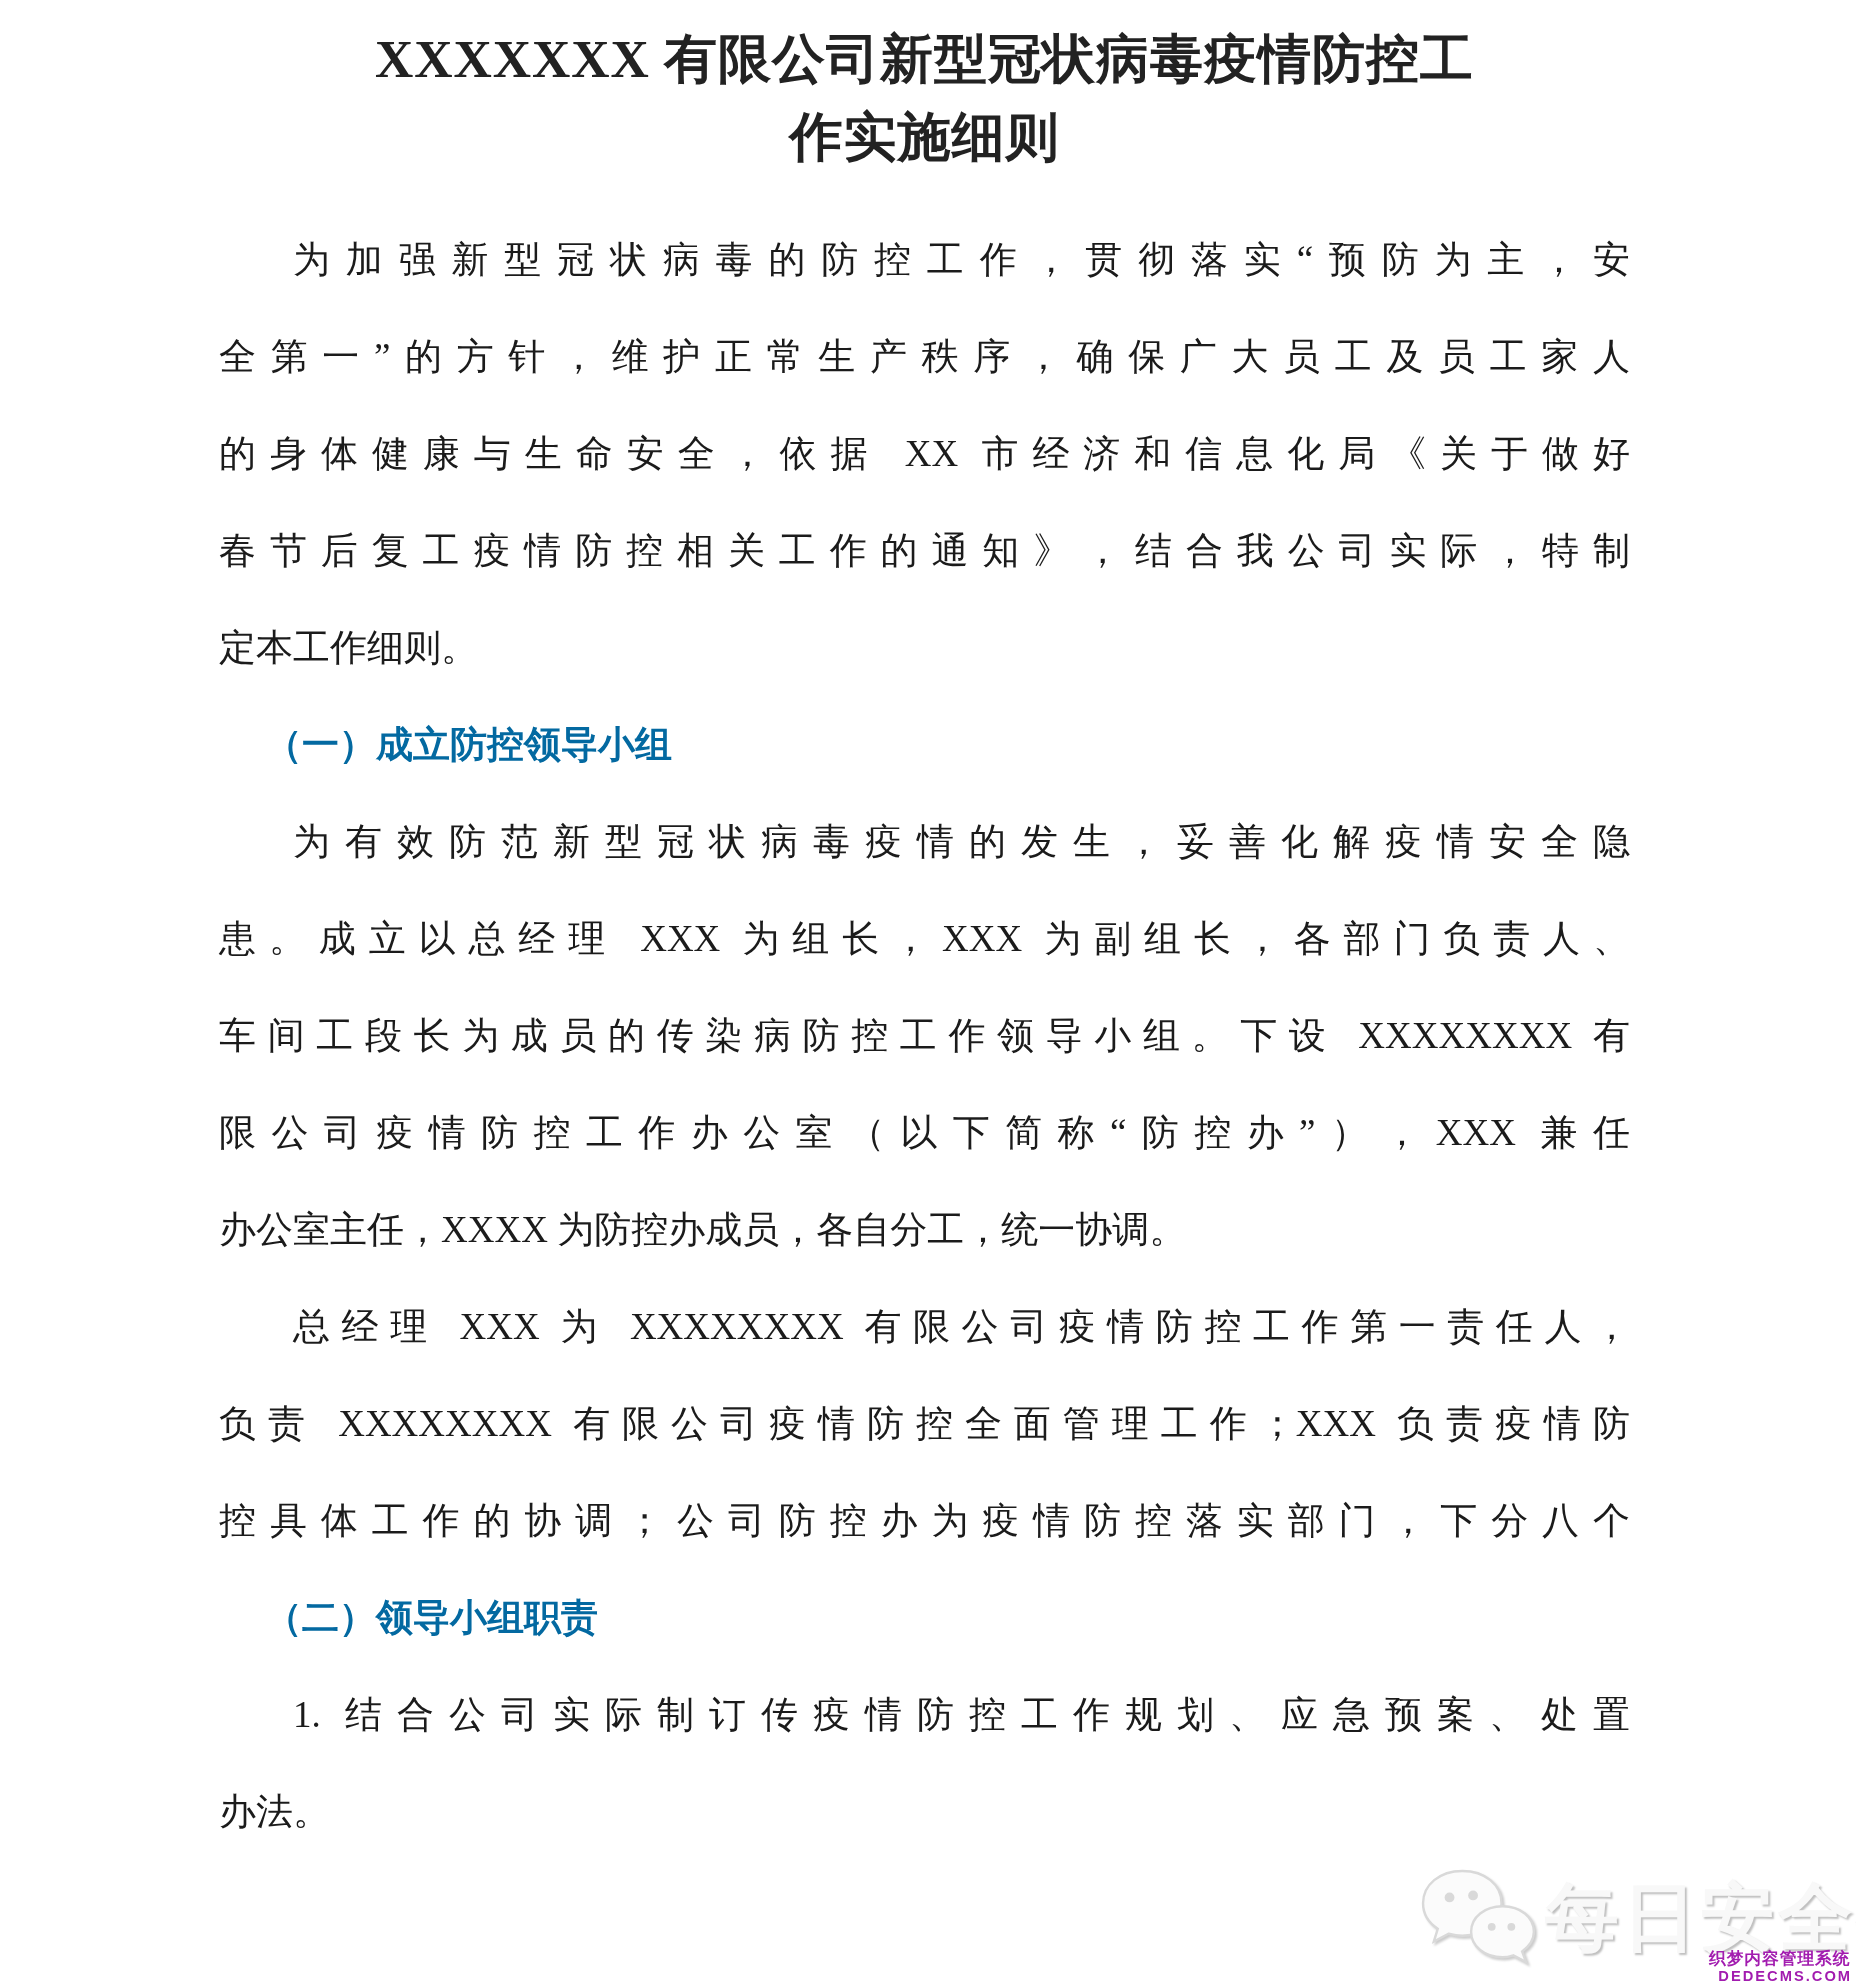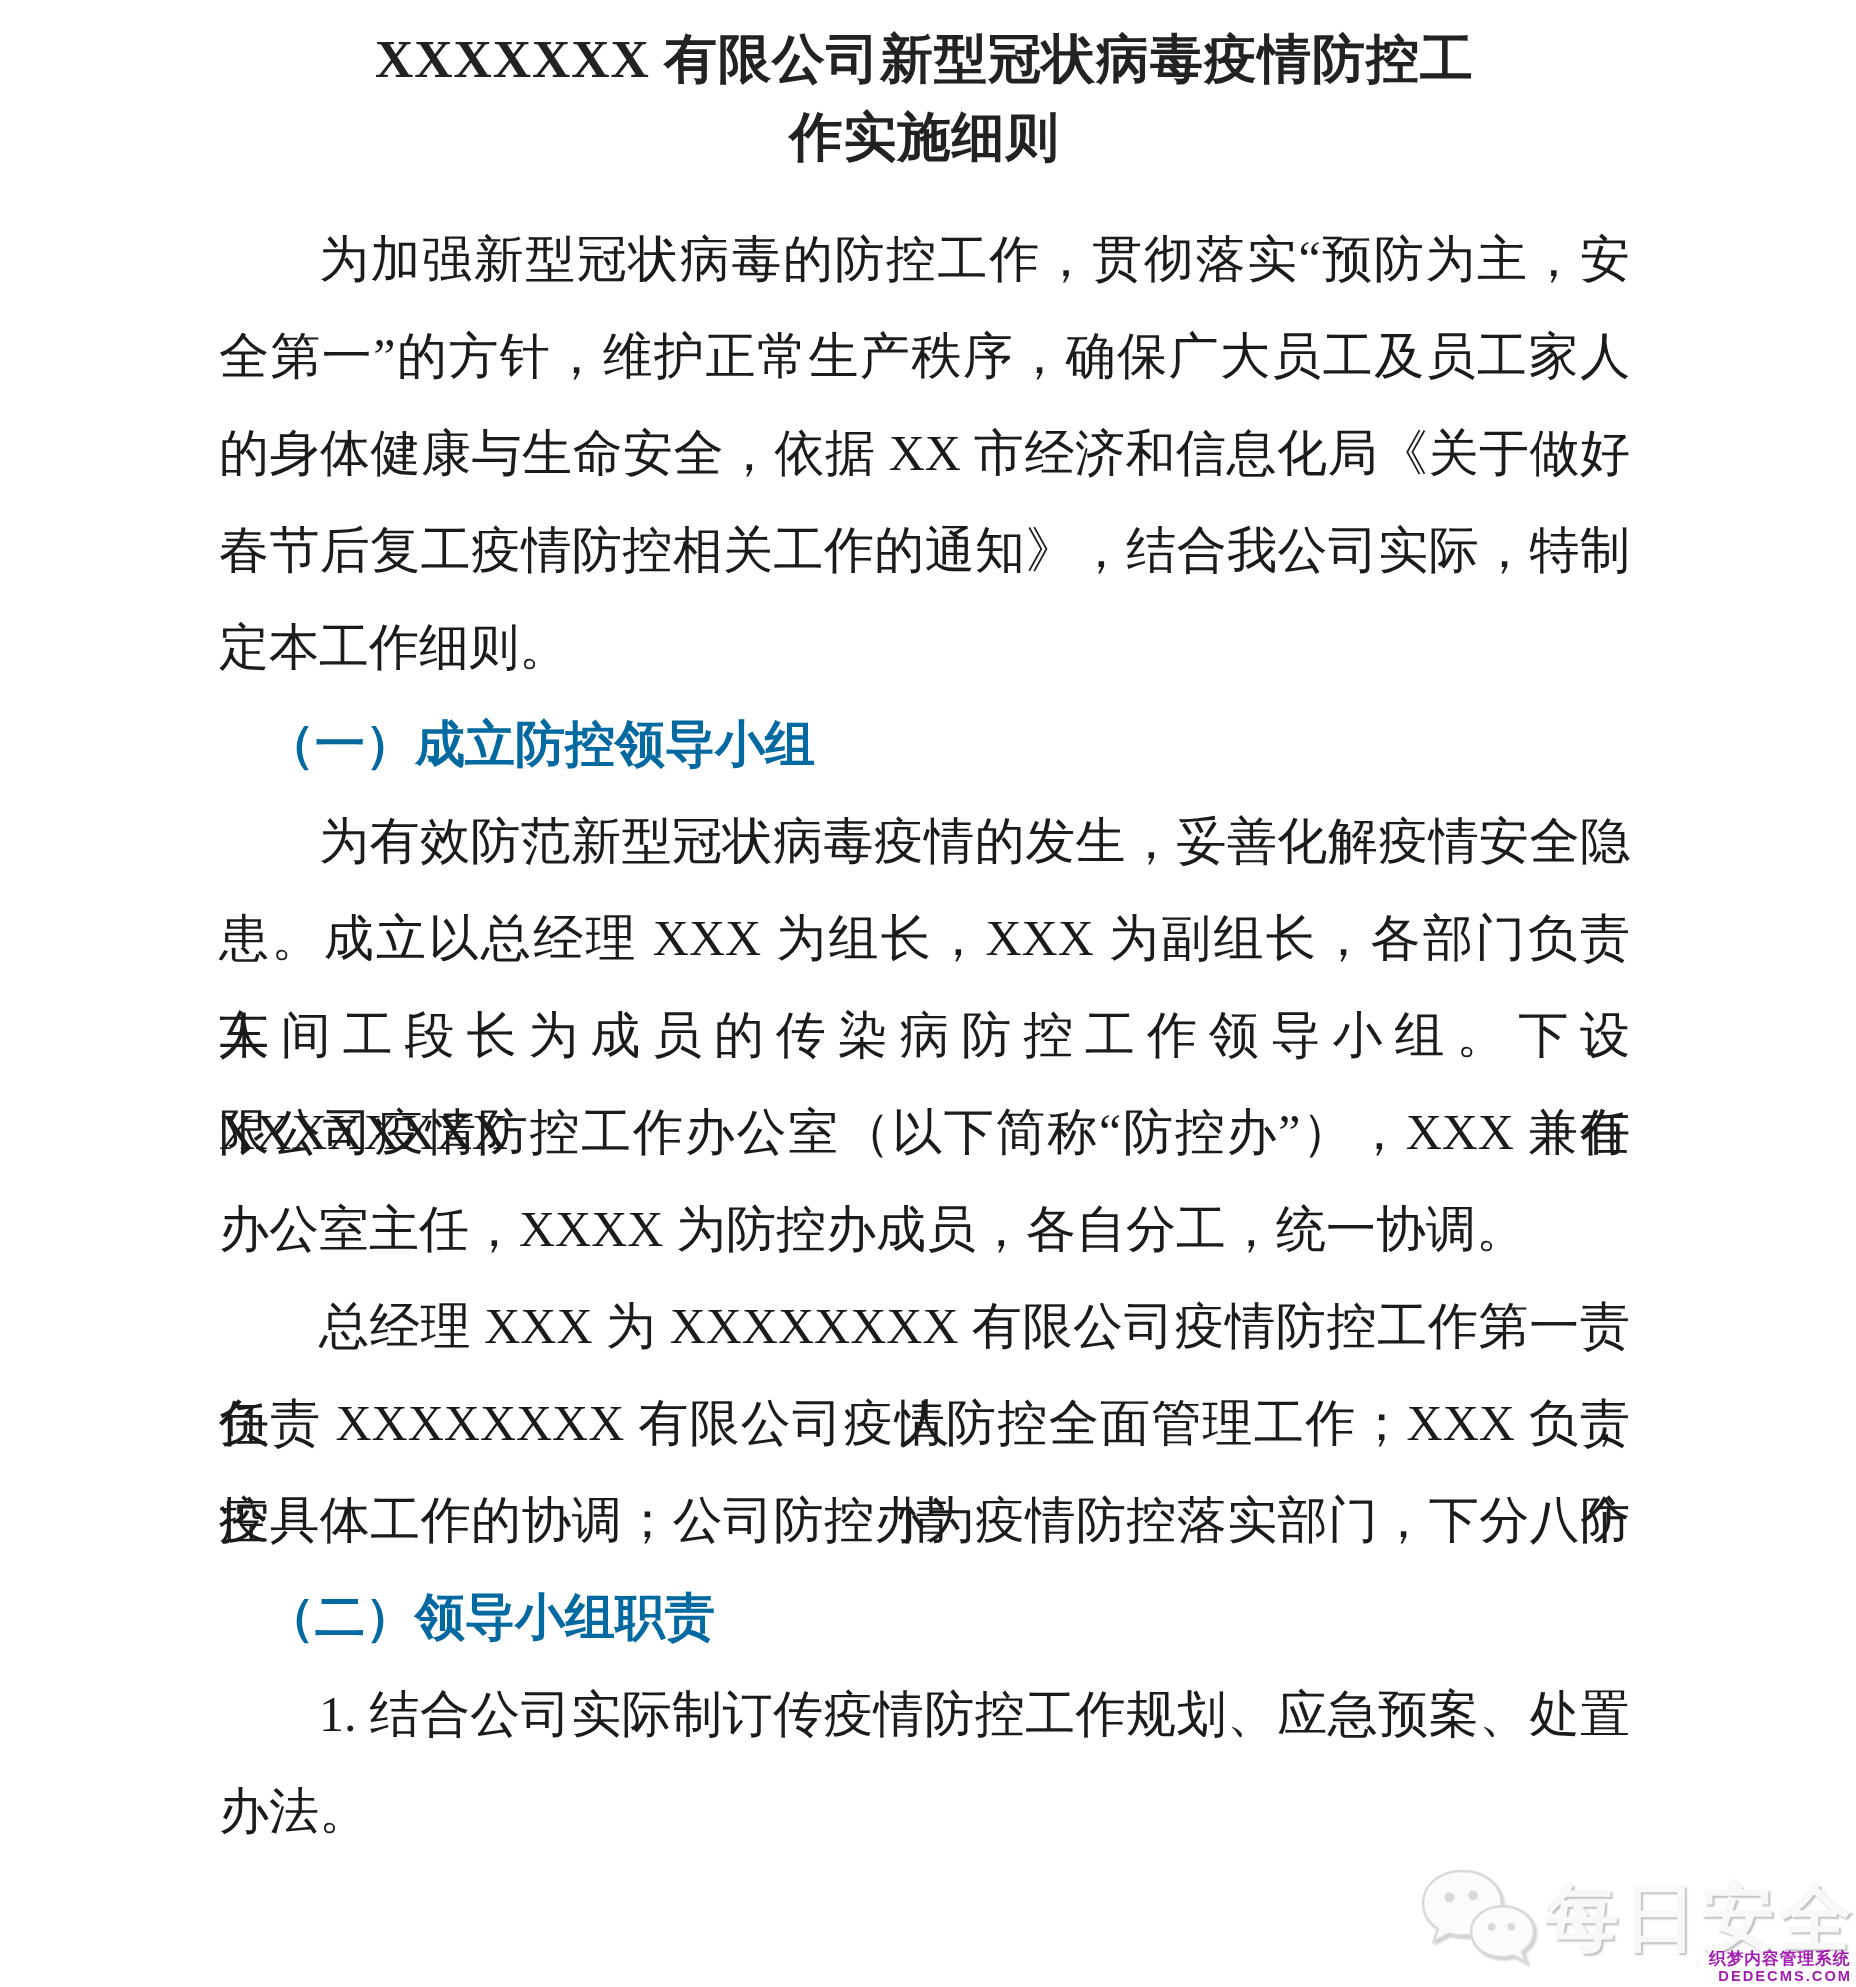--- a/index.html
+++ b/index.html
@@ -25,21 +25,21 @@
     line-height:78px;
     font-weight:bold;
     text-align:center;
     color:#222222;
     letter-spacing:1px;
   }
   .body-text{
     margin-top:35px;
   }
   .ln{
-    font-size:50px;
+    font-size:37px;
     line-height:97px;
     height:97px;
     white-space:nowrap;
     color:#1b1b1b;
   }
   .ln.jst{
     white-space:normal;
     text-align:justify;
     text-align-last:justify;
   }

